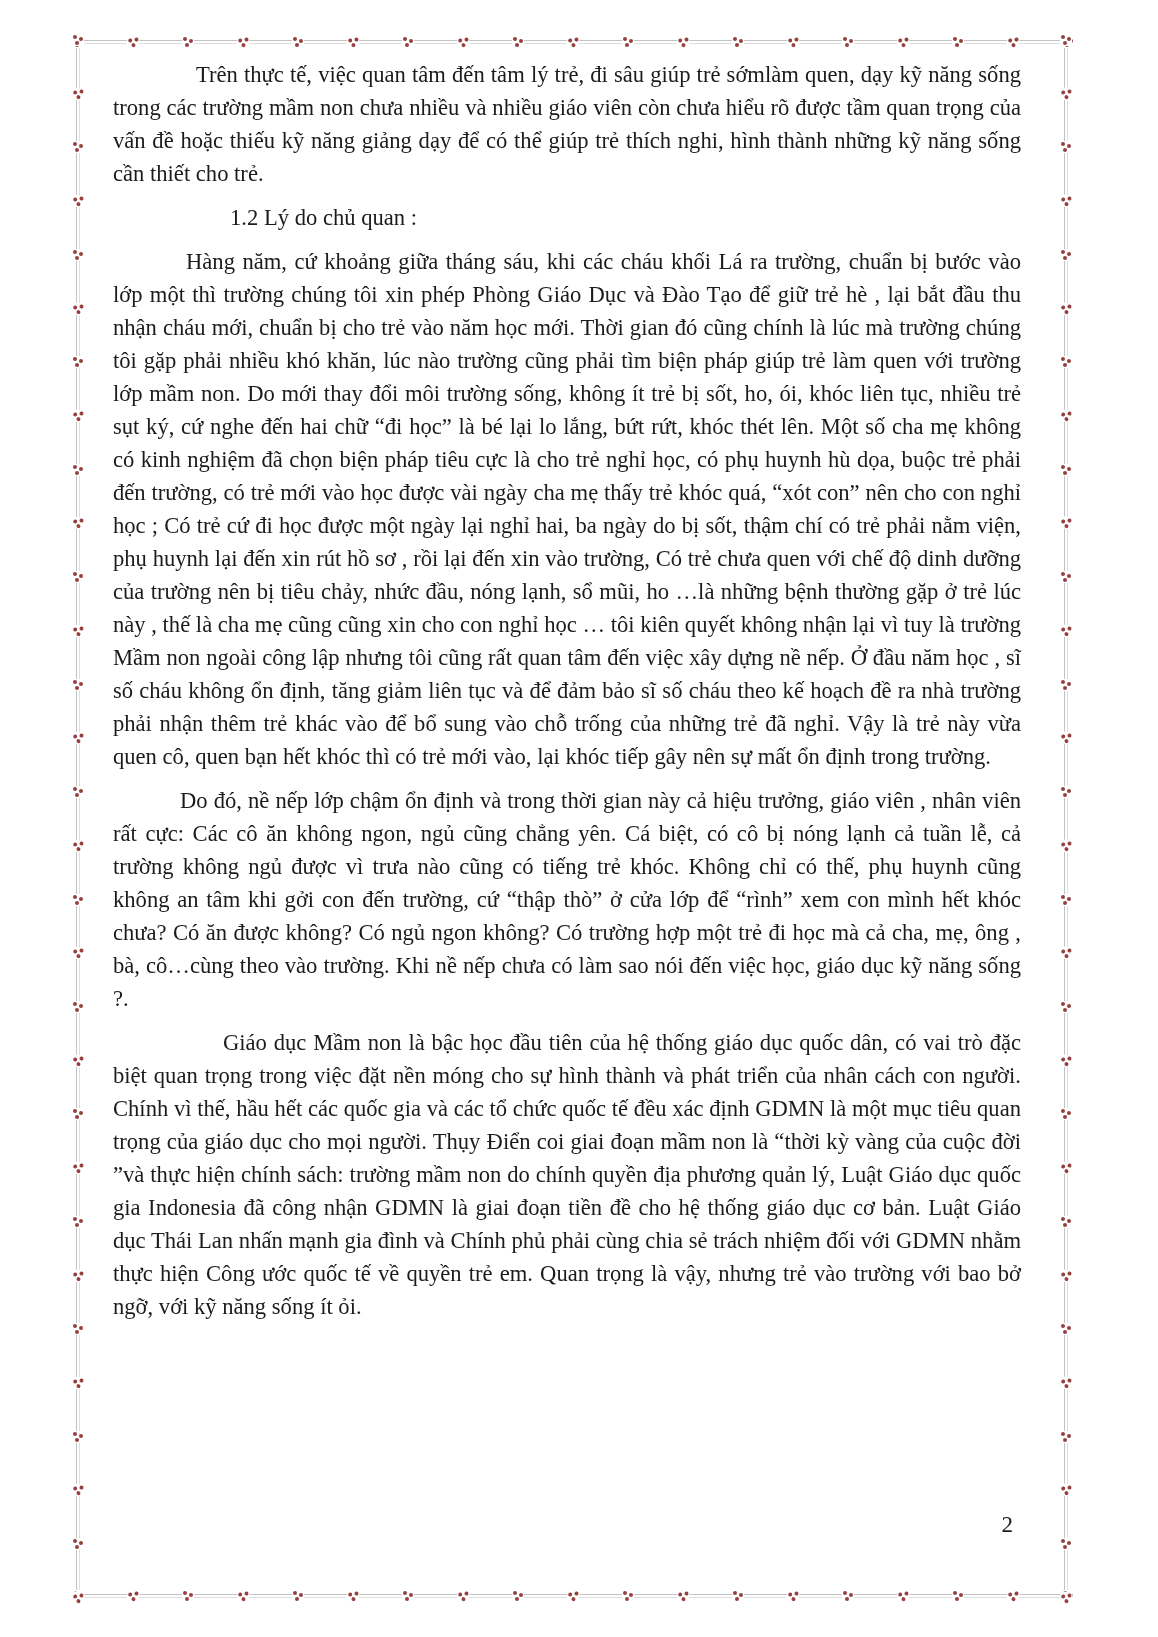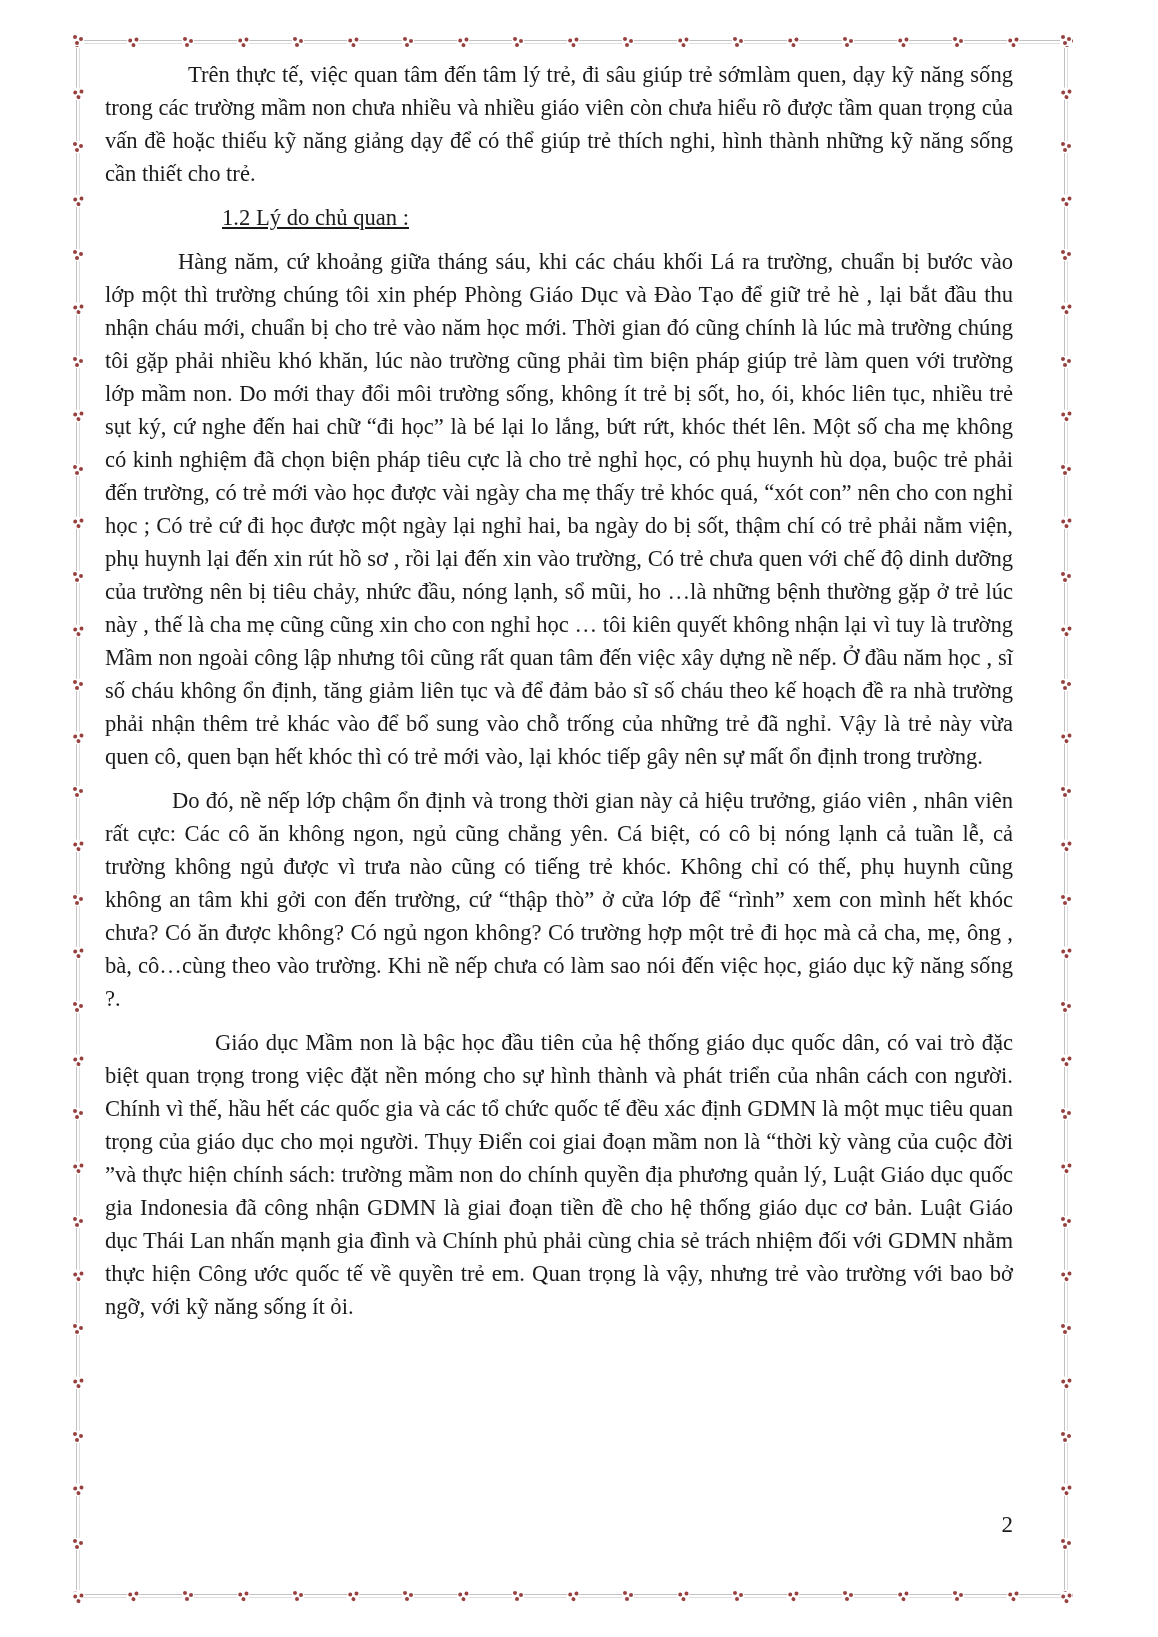--- a/index.html
+++ b/index.html
@@ -28,32 +28,32 @@
     position:relative;width:12px;height:12px;background:#fff;flex:0 0 auto;z-index:1;
   }
   .ornament::before{
     content:"";position:absolute;left:1px;top:1px;width:4px;height:4px;border-radius:50%;
     background:var(--ornament-color);
     box-shadow:6px 2px 0 var(--ornament-color),2px 6px 0 var(--ornament-color);
   }
   .ornament:nth-child(even){transform:rotate(100deg);}
   
   #content{
-    position:absolute;left:105px;top:58px;width:908px;
+    position:absolute;left:113px;top:58px;width:908px;
     font-size:22.6px;line-height:33px;text-align:justify;
   }
   #content p{margin:0;}
   .gap{margin-top:11px !important;}
   .ind-83{text-indent:83px;}
   .ind-73{text-indent:73px;}
   .ind-67{text-indent:67px;}
   .ind-110{text-indent:110px;font-family:Liberation Serif, serif;}
   .ind-117{text-indent:117px;}
   .ind-100{text-indent:100px;}
-  .heading{text-align:left;text-decoration:underline;}
+  .heading{text-align:left;}
   #page-number{
     position:absolute;left:105px;top:1512px;width:908px;
     text-align:right;font-size:23px;
   }
 </style>
 </head>
 <body>
 
 <div id="border-top" class="border-strip h">
     <i class="ornament"></i>

